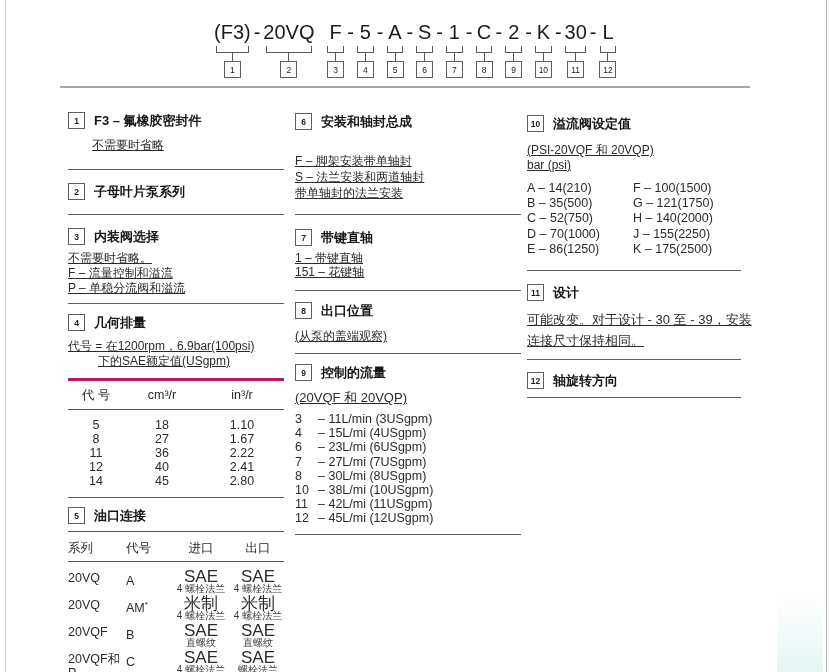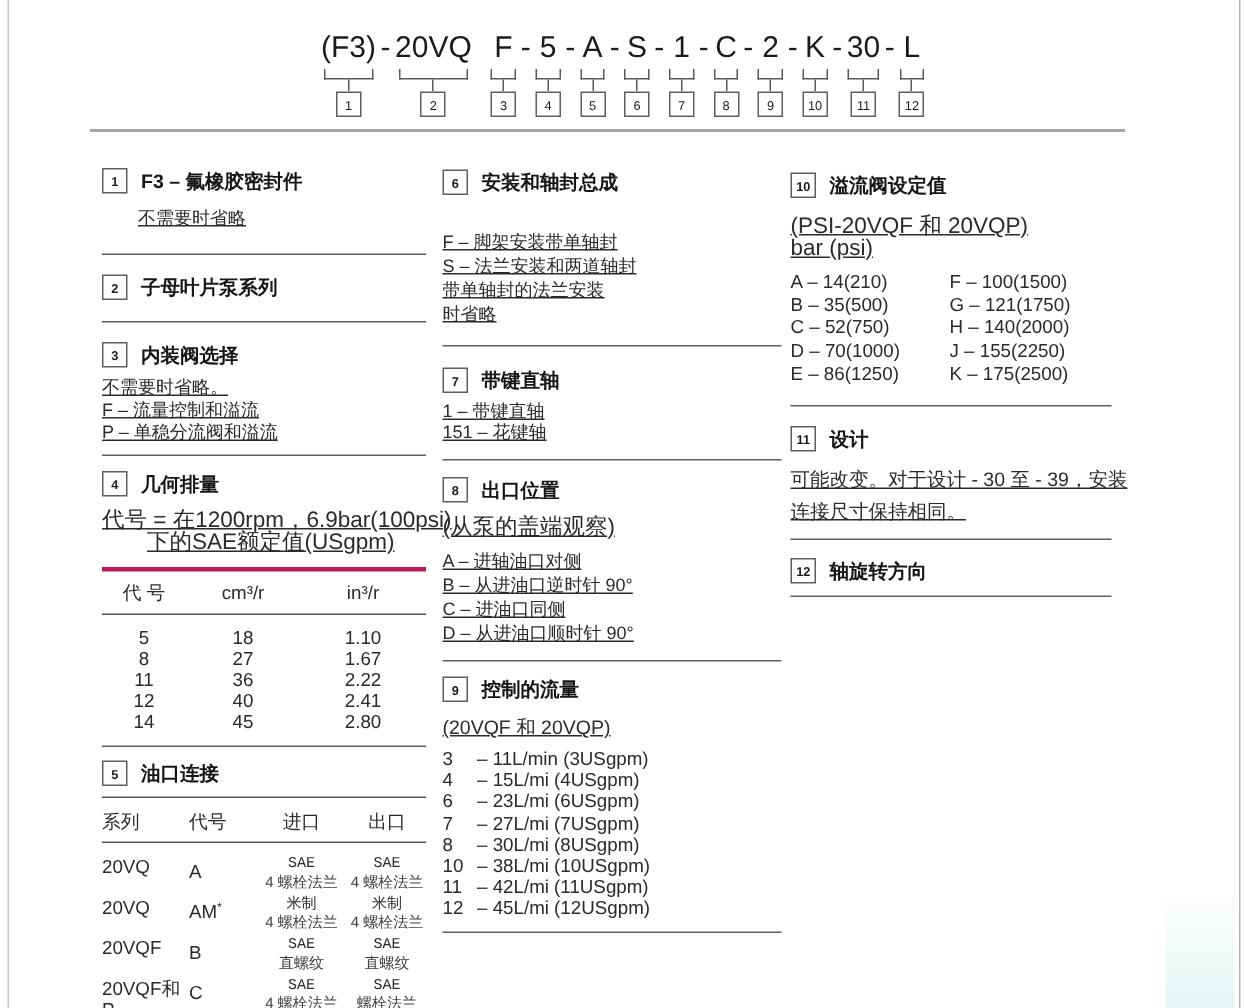--- a/index.html
+++ b/index.html
@@ -23,34 +23,34 @@
   .sep{font-size:20px;line-height:24px;margin:0 3px;color:#1b1b1b;}
 
   
   .col{position:absolute;font-size:12px;line-height:14px;color:#2b2b2b;}
   #col1{left:68px;top:104px;width:216px;}
   #col2{left:295px;top:104px;width:226px;}
   #col3{left:527px;top:104px;width:214px;}
   .shead{display:flex;align-items:center;gap:9px;font-weight:bold;font-size:13px;color:#161616;}
   .divider{border:0;border-top:1px solid #5f5f5f;margin:0;}
   .ln{white-space:nowrap;text-decoration:underline;}
-  .note{font-size:15px;}
+  .note{font-size:12px;}
 
   
   .t4h,.t4r{display:grid;grid-template-columns:56px 76px 1fr;text-align:center;}
   .t4h{padding:7px 0;border-top:3px solid #be185d;border-bottom:1px solid #555;font-size:12.5px;}
   .t4r{line-height:14px;font-size:12.5px;}
 
   
   .t5h,.t5r{display:grid;grid-template-columns:58px 44px 62px 1fr;}
   .t5h{padding:5px 0 6px 0;border-bottom:1px solid #555;font-size:12.5px;}
   .t5h .c3,.t5h .c4{text-align:center;}
   .t5r{align-items:start;margin-bottom:4px;font-size:12.5px;}
   .port{display:flex;flex-direction:column;align-items:center;text-align:center;}
-  .port .p1{font-size:10px;line-height:12px;font-family:Liberation Mono, monospace;}
+  .port .p1{font-size:17px;line-height:12px;}
   .port .p2{font-size:10px;line-height:11px;color:#3c3c3c;white-space:nowrap;}
 
   
   .frow{display:flex;line-height:14.2px;font-size:12.5px;}
   .frow .n{width:23px;flex:none;}
 
   
   .pairs{display:grid;grid-template-columns:106px 1fr;line-height:15.2px;font-size:12.5px;}
   sup{font-size:8px;}
 </style>
@@ -286,45 +286,38 @@
 
   <div class="col" id="col2">
     <div class="shead" style="margin-top:9px">
       <span class="numbox">6</span>
       <span>安装和轴封总成</span>
     </div>
     <div style="margin-top:23px;line-height:16px">
       <div class="ln">F – 脚架安装带单轴封</div>
       <div class="ln">S – 法兰安装和两道轴封</div>
       <div class="ln">带单轴封的法兰安装</div>
-      <div class="ln">时省略</div>
     </div>
     <hr class="divider" style="margin-top:13px">
 
     <div class="shead" style="margin-top:14px">
       <span class="numbox">7</span>
       <span>带键直轴</span>
     </div>
     <div style="margin-top:5px;line-height:14px">
       <div class="ln">1 – 带键直轴</div>
       <div class="ln">151 – 花键轴</div>
     </div>
     <hr class="divider" style="margin-top:11px">
 
     <div class="shead" style="margin-top:11px">
       <span class="numbox">8</span>
       <span>出口位置</span>
     </div>
     <div class="ln note" style="margin-top:10px">(从泵的盖端观察)</div>
-    <div style="margin-top:7px;line-height:16px">
-      <div class="ln">A – 进轴油口对侧</div>
-      <div class="ln">B – 从进油口逆时针 90°</div>
-      <div class="ln">C – 进油口同侧</div>
-      <div class="ln">D – 从进油口顺时针 90°</div>
-    </div>
     <hr class="divider" style="margin-top:10px">
 
     <div class="shead" style="margin-top:10px">
       <span class="numbox">9</span>
       <span>控制的流量</span>
     </div>
     <div class="ln" style="margin-top:10px;font-size:13px">(20VQF 和 20VQP)</div>
     <div style="margin-top:7px">
       <div class="frow">
           <span class="n">3</span>

